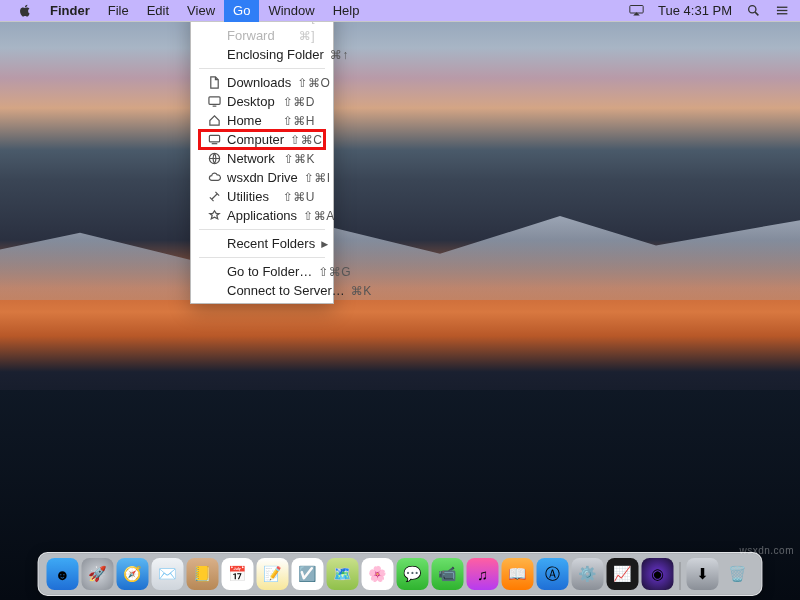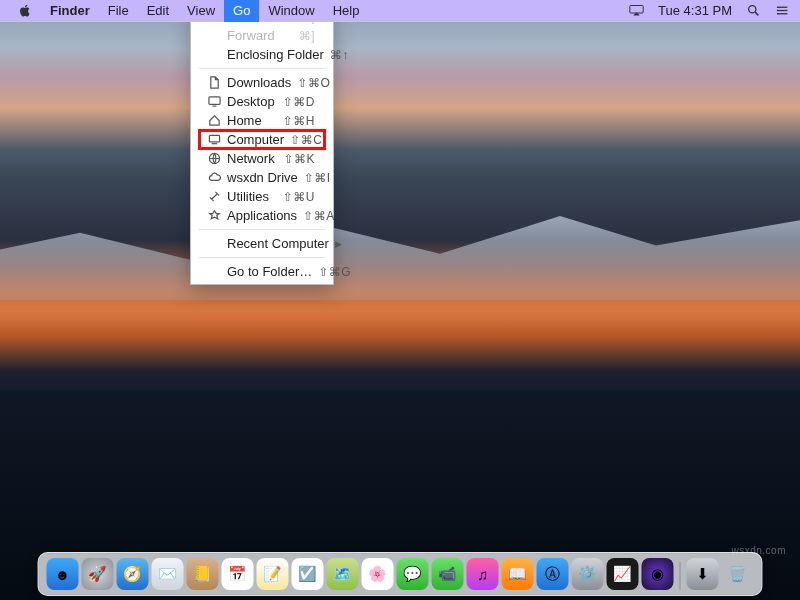--- a/index.html
+++ b/index.html
@@ -76,21 +76,21 @@
   box-shadow: 0 2px 12px rgba(0,0,0,0.35), inset 0 0 0 1px rgba(0,0,0,0.05);
 }
 .dock .app {
   width: 32px; height: 32px; border-radius: 8px;
   display: flex; align-items: center; justify-content: center;
   font-size: 15px;
 }
 .dock .div { width: 1px; height: 28px; background: rgba(0,0,0,0.25); margin: 0 3px; }
 
 
-.wm { position: absolute; right: 14px; bottom: 44px; font-size: 10px; color: rgba(255,255,255,0.35); z-index: 7; letter-spacing: 0.5px; }
+.wm { position: absolute; right: 6px; bottom: 44px; font-size: 10px; color: rgba(255,255,255,0.35); z-index: 7; letter-spacing: 0.5px; }
 </style>
 </head>
 <body>
 
 <div class="desktop"></div>
 
 <div class="menubar">
   <div class="left">
     <div class="item apple-logo">
       <svg viewBox="0 0 16 16">
@@ -221,27 +221,32 @@
         <svg viewBox="0 0 14 14">
           <path d="M7 2l2 3h3l-2.5 2 1 3.5L7 8.8 3.5 10.5l1-3.5L2 5h3z"></path>
         </svg>
       </span>
       <span class="lbl">Applications</span>
       <span class="sc">⇧⌘A</span>
     </div>
     <div class="sep"></div>
     <div class="mi submenu">
       <span class="ico"></span>
-      <span class="lbl">Recent Computer</span>
+      <span class="lbl">Recent Folders</span>
     </div>
     <div class="sep"></div>
     <div class="mi">
       <span class="ico"></span>
       <span class="lbl">Go to Folder…</span>
       <span class="sc">⇧⌘G</span>
+    </div>
+    <div class="mi">
+      <span class="ico"></span>
+      <span class="lbl">Connect to Server…</span>
+      <span class="sc">⌘K</span>
     </div>
   </div>
 
 <div class="dock-wrap">
   <div class="dock" id="dock">
       <div class="app" style="background: linear-gradient(rgb(62, 169, 245), rgb(31, 111, 214));">☻</div>
       <div class="app" style="background: radial-gradient(rgb(208, 212, 218), rgb(138, 143, 151));">🚀</div>
       <div class="app" style="background: linear-gradient(rgb(90, 182, 242), rgb(30, 112, 208));">🧭</div>
       <div class="app" style="background: linear-gradient(rgb(240, 243, 246), rgb(207, 213, 220));">✉️</div>
       <div class="app" style="background: linear-gradient(rgb(217, 176, 137), rgb(183, 136, 86));">📒</div>

